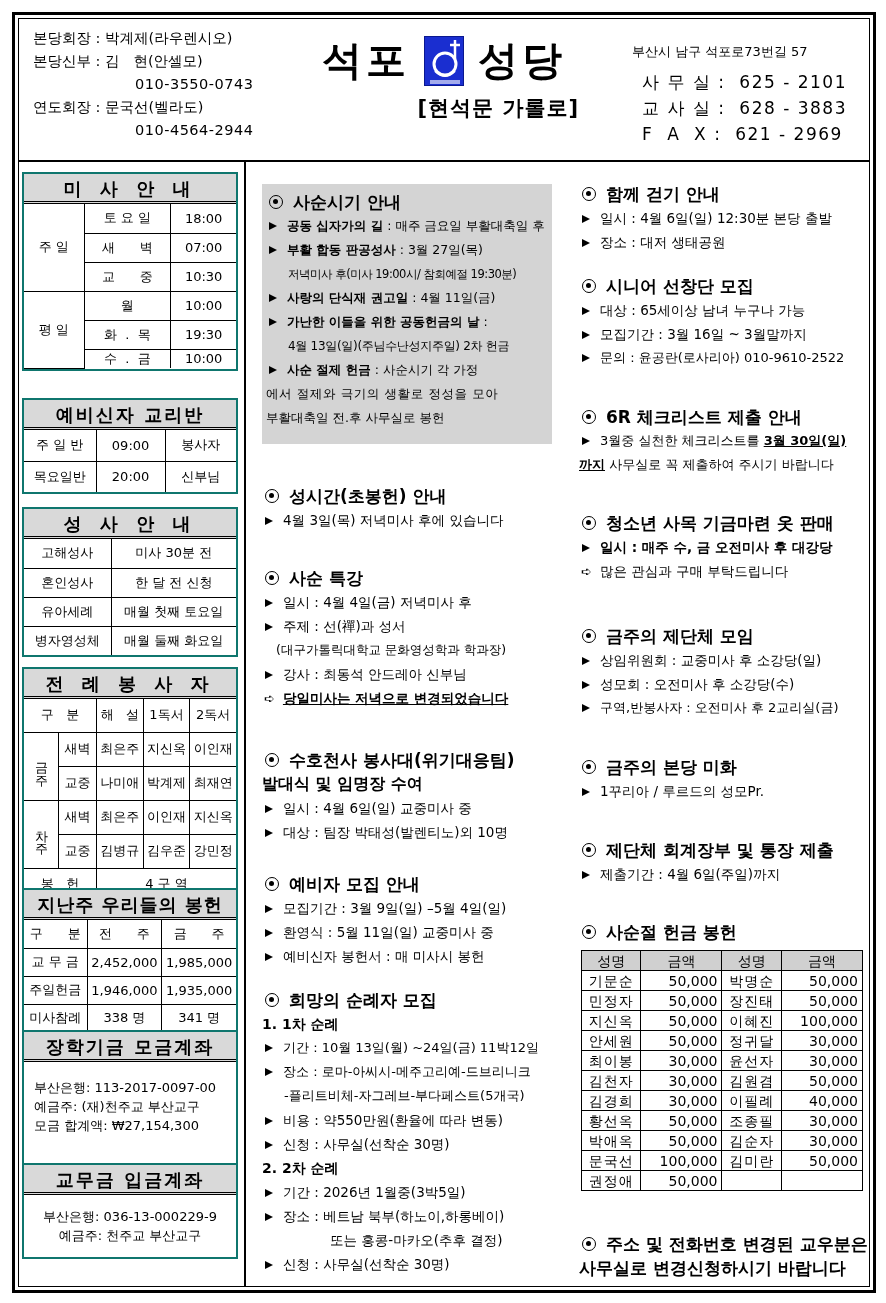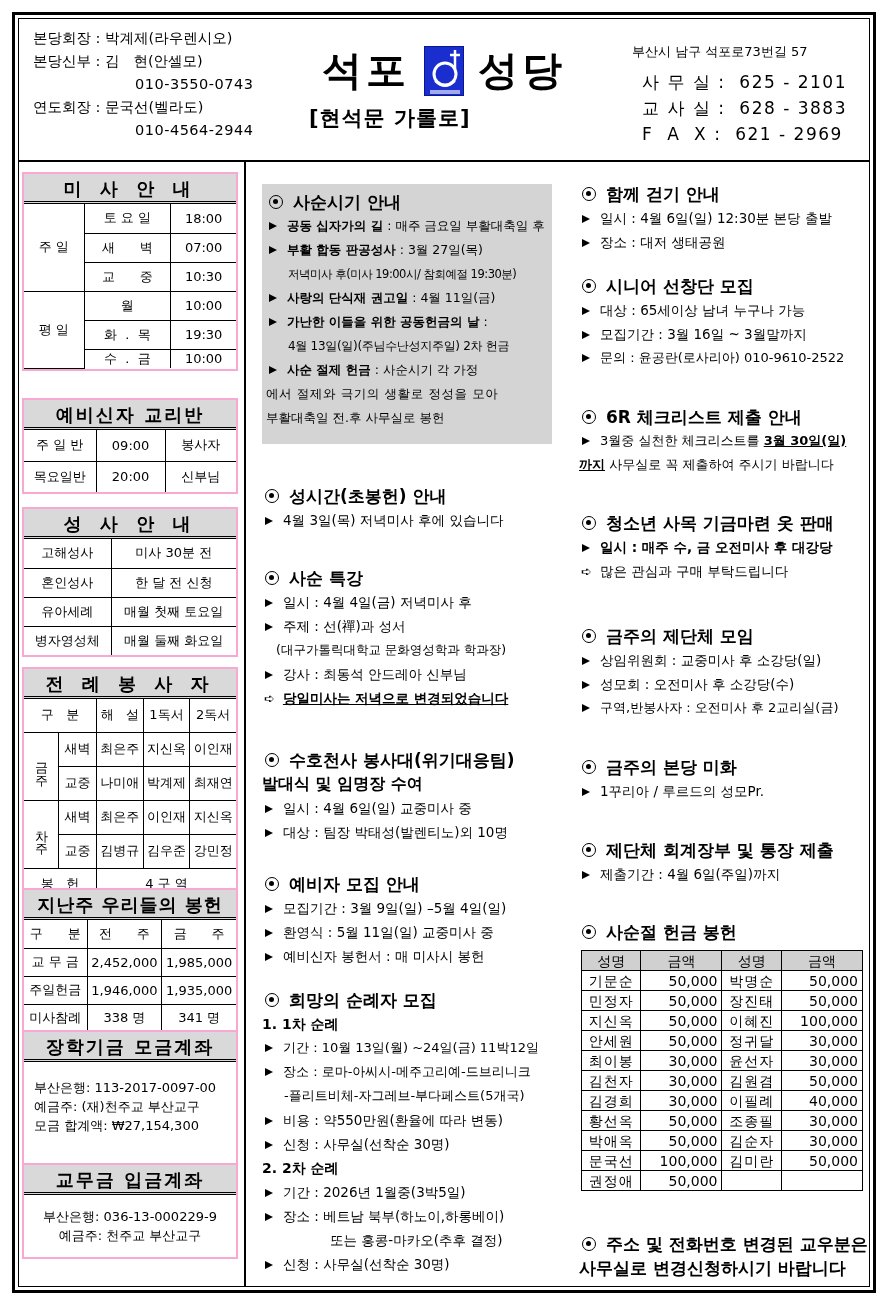--- a/index.html
+++ b/index.html
@@ -13,38 +13,38 @@
   .frame-inner {
     position: absolute; left: 3px; top: 3px; right: 3px; bottom: 3px;
     border: 1px solid #000;
   }
 
   
   .header { position: absolute; left: 0; top: 0; width: 100%; height: 143px; border-bottom: 2px solid #000; }
   .hdr-left { position: absolute; left: 14px; top: 8px; font-size: 14.5px; line-height: 23px; }
   .hdr-left .row { white-space: pre; }
   .hdr-left .phone { padding-left: 102px; letter-spacing: 0.5px; }
-  .hdr-center { position: absolute; left: 290px; top: 24px; width: 270px; text-align: left; }
+  .hdr-center { position: absolute; left: 290px; top: 14px; width: 270px; text-align: right; }
   .title-row { display: flex; align-items: center; justify-content: center; gap: 14px; }
   .title-word { font-size: 40px; font-weight: bold; letter-spacing: 4px; }
   .logo { width: 40px; height: 50px; background: #1a2ed0; border: 1px solid #0a1890; position: relative; }
   .logo svg { position: absolute; left: 0; top: 0; }
   .subtitle { font-size: 21px; font-weight: bold; margin-top: 6px; letter-spacing: 1px; }
   .hdr-right { position: absolute; right: 22px; top: 24px; text-align: left; }
   .hdr-right .addr { font-size: 13px; margin-bottom: 8px; }
   .hdr-right .tel { font-size: 17px; line-height: 26px; white-space: pre; letter-spacing: 1.5px; padding-left: 10px; }
 
   
   .col-divider { position: absolute; left: 225px; top: 143px; bottom: 0; width: 2px; background: #000; }
   .left-col { position: absolute; left: 0; top: 143px; width: 225px; }
   .mid-col { position: absolute; left: 243px; top: 143px; width: 305px; }
   .right-col { position: absolute; left: 560px; top: 143px; width: 288px; }
 
   
-  .box { position: absolute; left: 3px; width: 216px; border: 2px solid #f9a8d4; background: #fff; }
+  .box { position: absolute; left: 3px; width: 216px; border: 2px solid #0f766e; background: #fff; }
   .box-title { background: #d9d9d9; text-align: center; font-weight: bold; font-size: 18px; height: 30px; line-height: 30px; border-bottom: 3px double #000; letter-spacing: 2px; }
   table.grid { border-collapse: collapse; width: 100%; font-size: 13px; }
   table.grid td { border: 1px solid #000; text-align: center; padding: 0 2px; }
   table.grid tr:first-child td { border-top: none; }
   table.grid tr td:first-child { border-left: none; }
   table.grid tr td:last-child { border-right: none; }
   table.grid tr:last-child td { border-bottom: none; }
   .spaced { letter-spacing: 6px; }
   .acct { padding: 16px 10px 28px 10px; font-size: 13px; line-height: 19px; }
   .acct.center { text-align: center; padding: 12px 6px; }

